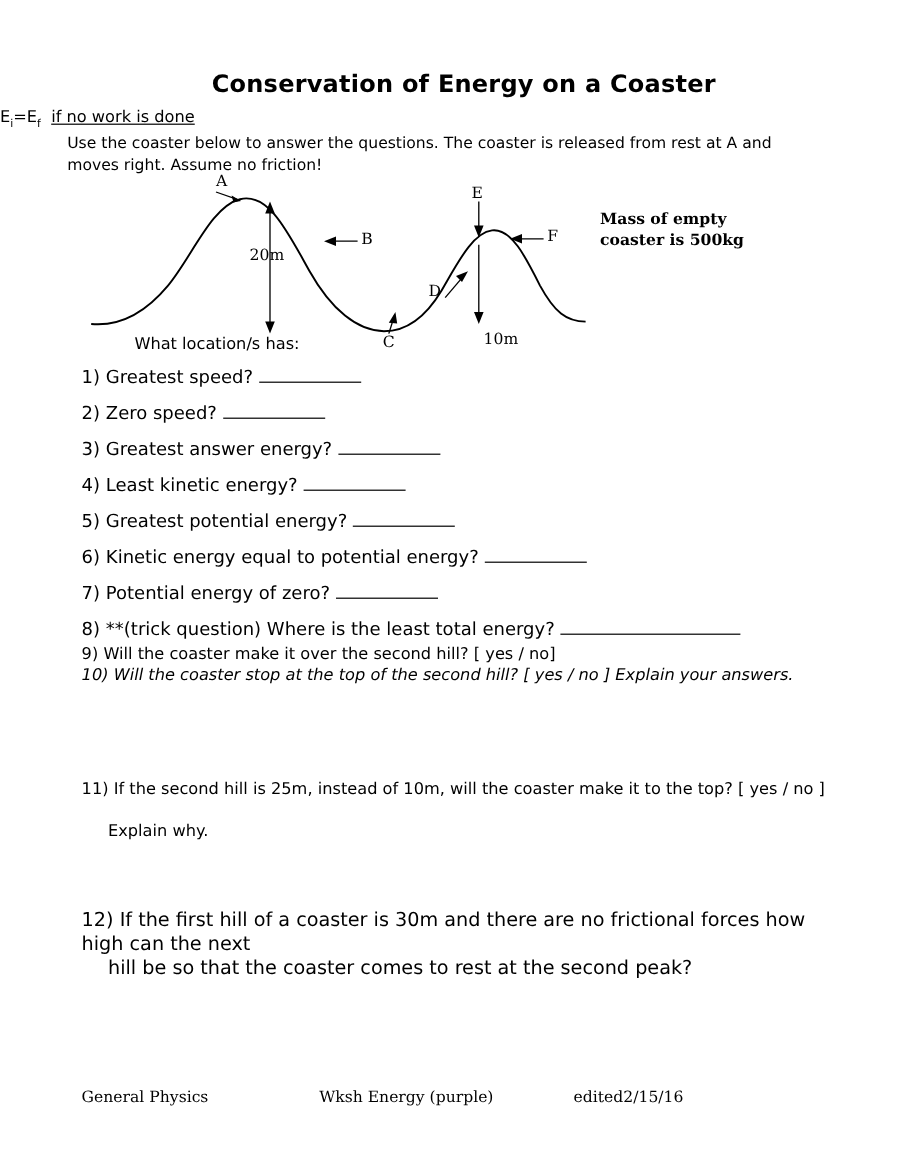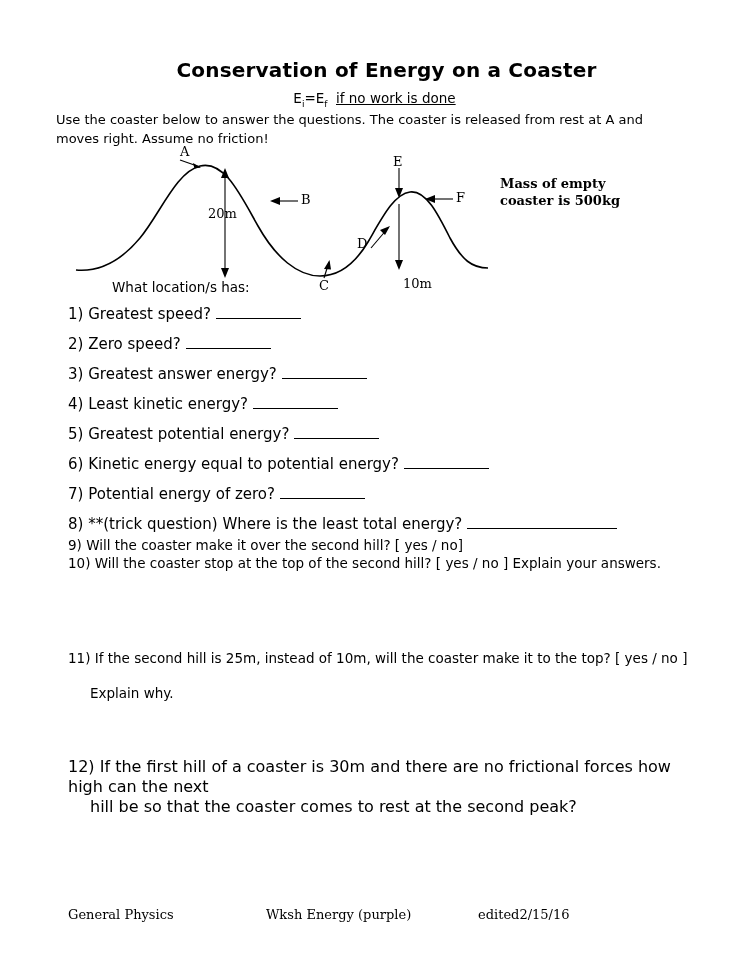--- a/index.html
+++ b/index.html
@@ -30,21 +30,21 @@
     text-align: center;
     font-size: 20px;
     font-weight: bold;
     letter-spacing: 0.2px;
   }
   .subtitle {
     position: absolute;
     left: 0;
     top: 90px;
     width: 749px;
-    text-align: center;
+    text-align: left;
     font-size: 13.5px;
   }
   .subtitle sub {
     font-size: 9px;
   }
   .subtitle .underlined {
     text-decoration: underline;
   }
   .intro {
     position: absolute;
@@ -113,21 +113,21 @@
     margin-left: 5px;
   }
   .q-tail {
     position: absolute;
     left: 68px;
     width: 640px;
     font-size: 13.5px;
     line-height: 17px;
   }
   .q9 { top: 537px; }
-  .q10 { top: 555px; }
+  .q10 { top: 555px; font-style: italic; }
   .q11 {
     position: absolute;
     left: 68px;
     top: 648px;
     width: 640px;
     font-size: 13.5px;
     line-height: 20px;
   }
   .q11 .cont { display: block; padding-left: 22px; margin-top: 15px; }
   .q12 {

